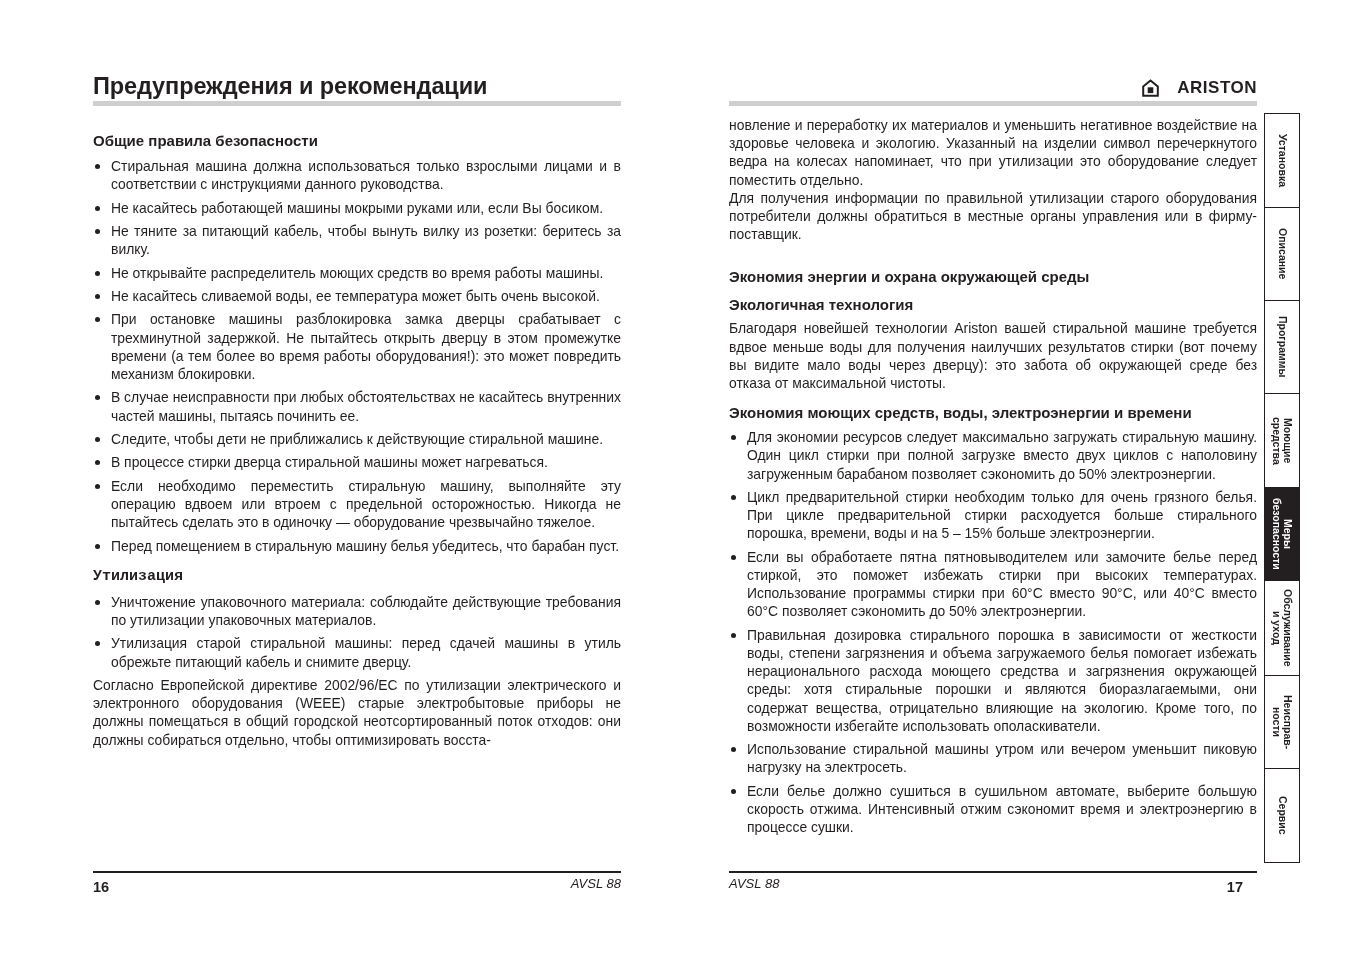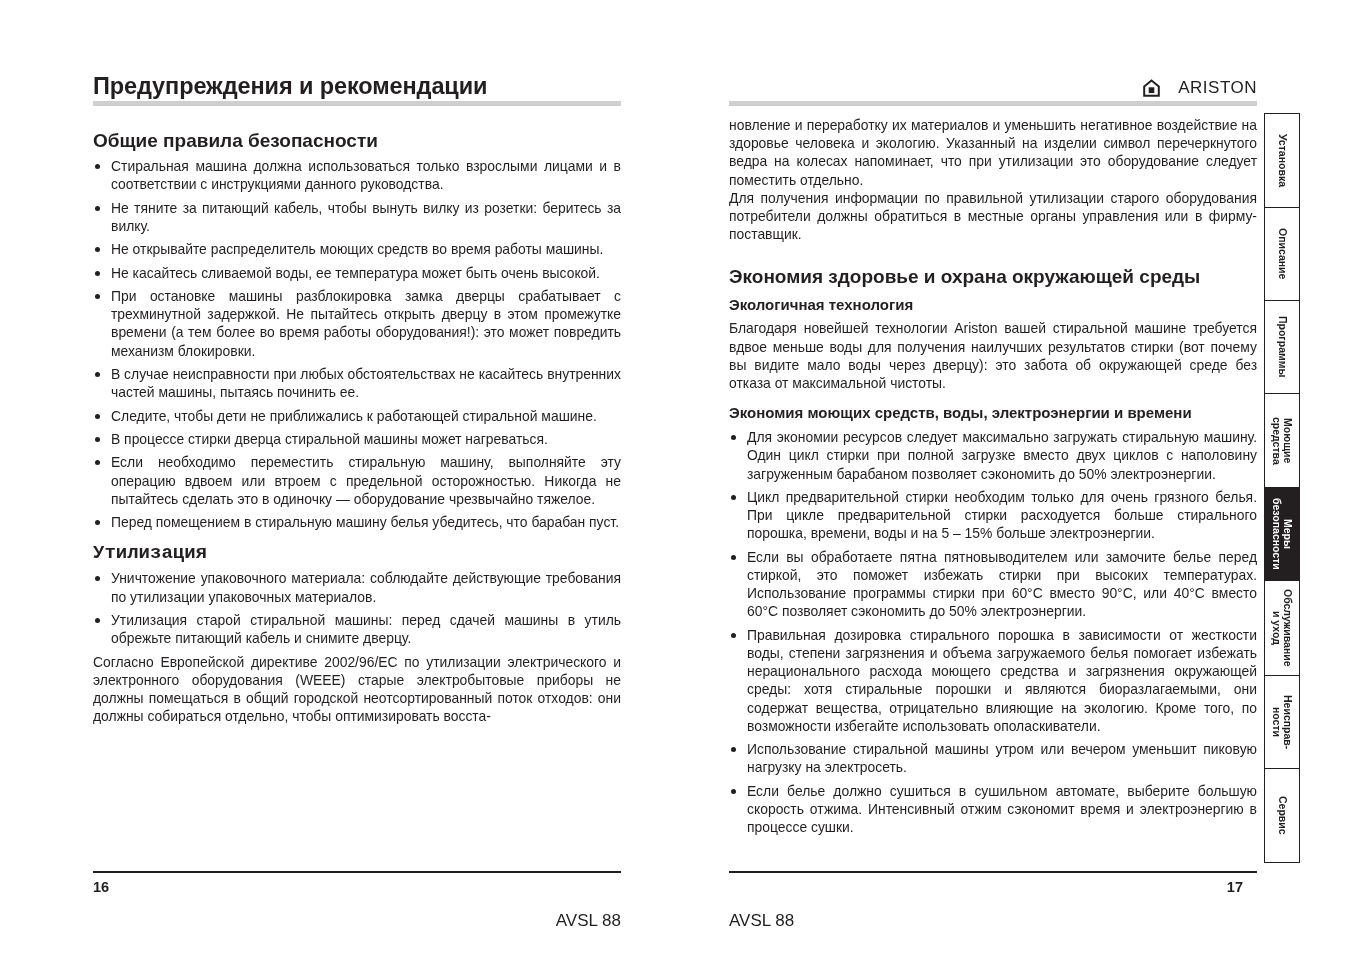--- a/index.html
+++ b/index.html
@@ -4,32 +4,32 @@
 <style>
   html, body { margin: 0; padding: 0; background: #ffffff; }
   body { width: 1351px; height: 954px; position: relative; overflow: hidden;
          font-family: "Liberation Sans", sans-serif; color: #231f20; }
   .page { position: absolute; top: 0; }
   .left { left: 93px; width: 528px; }
   .right { left: 729px; width: 528px; }
   .title { position: absolute; top: 73px; left: 0; font-size: 23.5px; font-weight: bold; letter-spacing: -0.1px; white-space: nowrap; }
   .title-rule { position: absolute; top: 101px; left: 0; width: 528px; height: 5px; background: #cfcfd1; }
   .right .title-rule { top: 101px; }
-  .logo { position: absolute; top: 78px; right: 0; display: flex; align-items: center; gap: 18px; font-weight: normal; font-size: 17px; letter-spacing: 0.5px; padding-left: 10px; }
+  .logo { position: absolute; top: 78px; right: 0; display: flex; align-items: center; gap: 18px; font-weight: bold; font-size: 17px; letter-spacing: 0.5px; padding-left: 10px; }
   .logo svg { width: 17px; height: 18px; }
   .body { position: absolute; left: 0; width: 528px; font-size: 13.9px; line-height: 18.2px; text-align: justify; }
   .para { margin: 0; }
-  .h2 { font-size: 19px; font-weight: bold; margin: 0; line-height: 22px; }
+  .h2 { font-size: 15px; font-weight: bold; margin: 0; line-height: 22px; }
   .h3 { font-size: 15px; font-weight: bold; margin: 0; line-height: 20px; }
   ul.bullets { list-style: none; margin: 0; padding: 0; }
   ul.bullets li { position: relative; padding-left: 18px; margin-bottom: 5.2px; }
   ul.bullets li::before { content: ""; position: absolute; left: 2px; top: 7px; width: 5px; height: 5px; border-radius: 50%; background: #231f20; }
   .footer-rule { position: absolute; top: 871px; left: 0; width: 528px; height: 2px; background: #231f20; }
   .page-num { position: absolute; top: 879px; font-size: 14.5px; font-weight: bold; }
-  .model { position: absolute; top: 911px; font-size: 17px; }
+  .model { position: absolute; top: 876px; font-size: 13px; font-style: italic; }
   .left .page-num { left: 0; }
   .left .model { right: 0; }
   .right .page-num { right: 14px; }
   .right .model { left: 0; }
   .tabs { position: absolute; left: 1264px; top: 113px; width: 34px; border: 1px solid #231f20; border-right: 1px solid #231f20; }
   .tab { position: relative; border-bottom: 1px solid #231f20; display: flex; align-items: center; justify-content: center; overflow: hidden; }
   .tab:last-child { border-bottom: none; }
   .tab span { writing-mode: vertical-rl; font-size: 10.5px; font-weight: bold; line-height: 11px; text-align: center; white-space: pre-line; }
   .tab.active { background: #231f20; color: #ffffff; }
 </style>
@@ -38,26 +38,27 @@
 
 <div class="page left">
   <div class="title">Предупреждения и рекомендации</div>
   <div class="title-rule"></div>
 
   <div class="body" style="top:121px;">
 
     <h2 class="h2" style="margin-top:9px;margin-bottom:5px;">Общие правила безопасности</h2>
     <ul class="bullets">
       <li>Стиральная машина должна использоваться только взрослыми лицами и в соответствии с инструкциями данного руководства.</li>
+      <li>Не касайтесь работающей машины мокрыми руками или, если Вы босиком.</li>
       <li>Не тяните за питающий кабель, чтобы вынуть вилку из розетки: беритесь за вилку.</li>
       <li>Не открывайте распределитель моющих средств во время работы машины.</li>
       <li>Не касайтесь сливаемой воды, ее температура может быть очень высокой.</li>
       <li>При остановке машины разблокировка замка дверцы срабатывает с трехминутной задержкой. Не пытайтесь открыть дверцу в этом промежутке времени (а тем более во время работы оборудования!): это может повредить механизм блокировки.</li>
       <li>В случае неисправности при любых обстоятельствах не касайтесь внутренних частей машины, пытаясь починить ее.</li>
-      <li>Следите, чтобы дети не приближались к работающей стиральной машине.</li>
+      <li>Следите, чтобы дети не приближались к действующие стиральной машине.</li>
       <li>В процессе стирки дверца стиральной машины может нагреваться.</li>
       <li>Если необходимо переместить стиральную машину, выполняйте эту операцию вдвоем или втроем с предельной осторожностью. Никогда не пытайтесь сделать это в одиночку — оборудование чрезвычайно тяжелое.</li>
       <li>Перед помещением в стиральную машину белья убедитесь, что барабан пуст.</li>
     </ul>
 
     <h2 class="h2" style="margin-top:11px;margin-bottom:5px;font-family:Liberation Mono, monospace;">Утилизация</h2>
     <ul class="bullets">
       <li>Уничтожение упаковочного материала: соблюдайте действующие требования по утилизации упаковочных материалов.</li>
       <li>Утилизация старой стиральной машины: перед сдачей машины в утиль обрежьте питающий кабель и снимите дверцу.</li>
     </ul>
@@ -76,21 +77,21 @@
       <rect x="5.7" y="8.3" width="5.6" height="5.8" fill="#231f20"></rect>
     </svg>
     <span>ARISTON</span>
   </div>
   <div class="title-rule"></div>
 
   <div class="body" style="top:116px;">
     <p class="para">новление и переработку их материалов и уменьшить негативное воздействие на здоровье человека и экологию. Указанный на изделии символ перечеркнутого ведра на колесах напоминает, что при утилизации это оборудование следует поместить отдельно.</p>
     <p class="para">Для получения информации по правильной утилизации старого оборудования потребители должны обратиться в местные органы управления или в фирму-поставщик.</p>
 
-    <h2 class="h2" style="margin-top:23px;margin-bottom:7px;">Экономия здоровье и охрана окружающей среды</h2>
+    <h2 class="h2" style="margin-top:23px;margin-bottom:7px;">Экономия энергии и охрана окружающей среды</h2>
 
     <h3 class="h3" style="margin-bottom:4px;">Экологичная технология</h3>
     <p class="para">Благодаря новейшей технологии Ariston вашей стиральной машине требуется вдвое меньше воды для получения наилучших результатов стирки (вот почему вы видите мало воды через дверцу): это забота об окружающей среде без отказа от максимальной чистоты.</p>
 
     <h3 class="h3" style="margin-top:11px;margin-bottom:5px;">Экономия моющих средств, воды, электроэнергии и времени</h3>
     <ul class="bullets">
       <li>Для экономии ресурсов следует максимально загружать стиральную машину. Один цикл стирки при полной загрузке вместо двух циклов с наполовину загруженным барабаном позволяет сэкономить до 50% электроэнергии.</li>
       <li>Цикл предварительной стирки необходим только для очень грязного белья. При цикле предварительной стирки расходуется больше стирального порошка, времени, воды и на 5 – 15% больше электроэнергии.</li>
       <li>Если вы обработаете пятна пятновыводителем или замочите белье перед стиркой, это поможет избежать стирки при высоких температурах. Использование программы стирки при 60°C вместо 90°C, или  40°C  вместо 60°C позволяет сэкономить до 50% электроэнергии.</li>
       <li>Правильная дозировка стирального порошка в зависимости от жесткости воды, степени загрязнения и объема загружаемого белья помогает избежать нерационального расхода моющего средства и загрязнения окружающей среды: хотя стиральные порошки и являются биоразлагаемыми, они содержат вещества, отрицательно влияющие на экологию. Кроме того, по возможности избегайте использовать ополаскиватели.</li>

